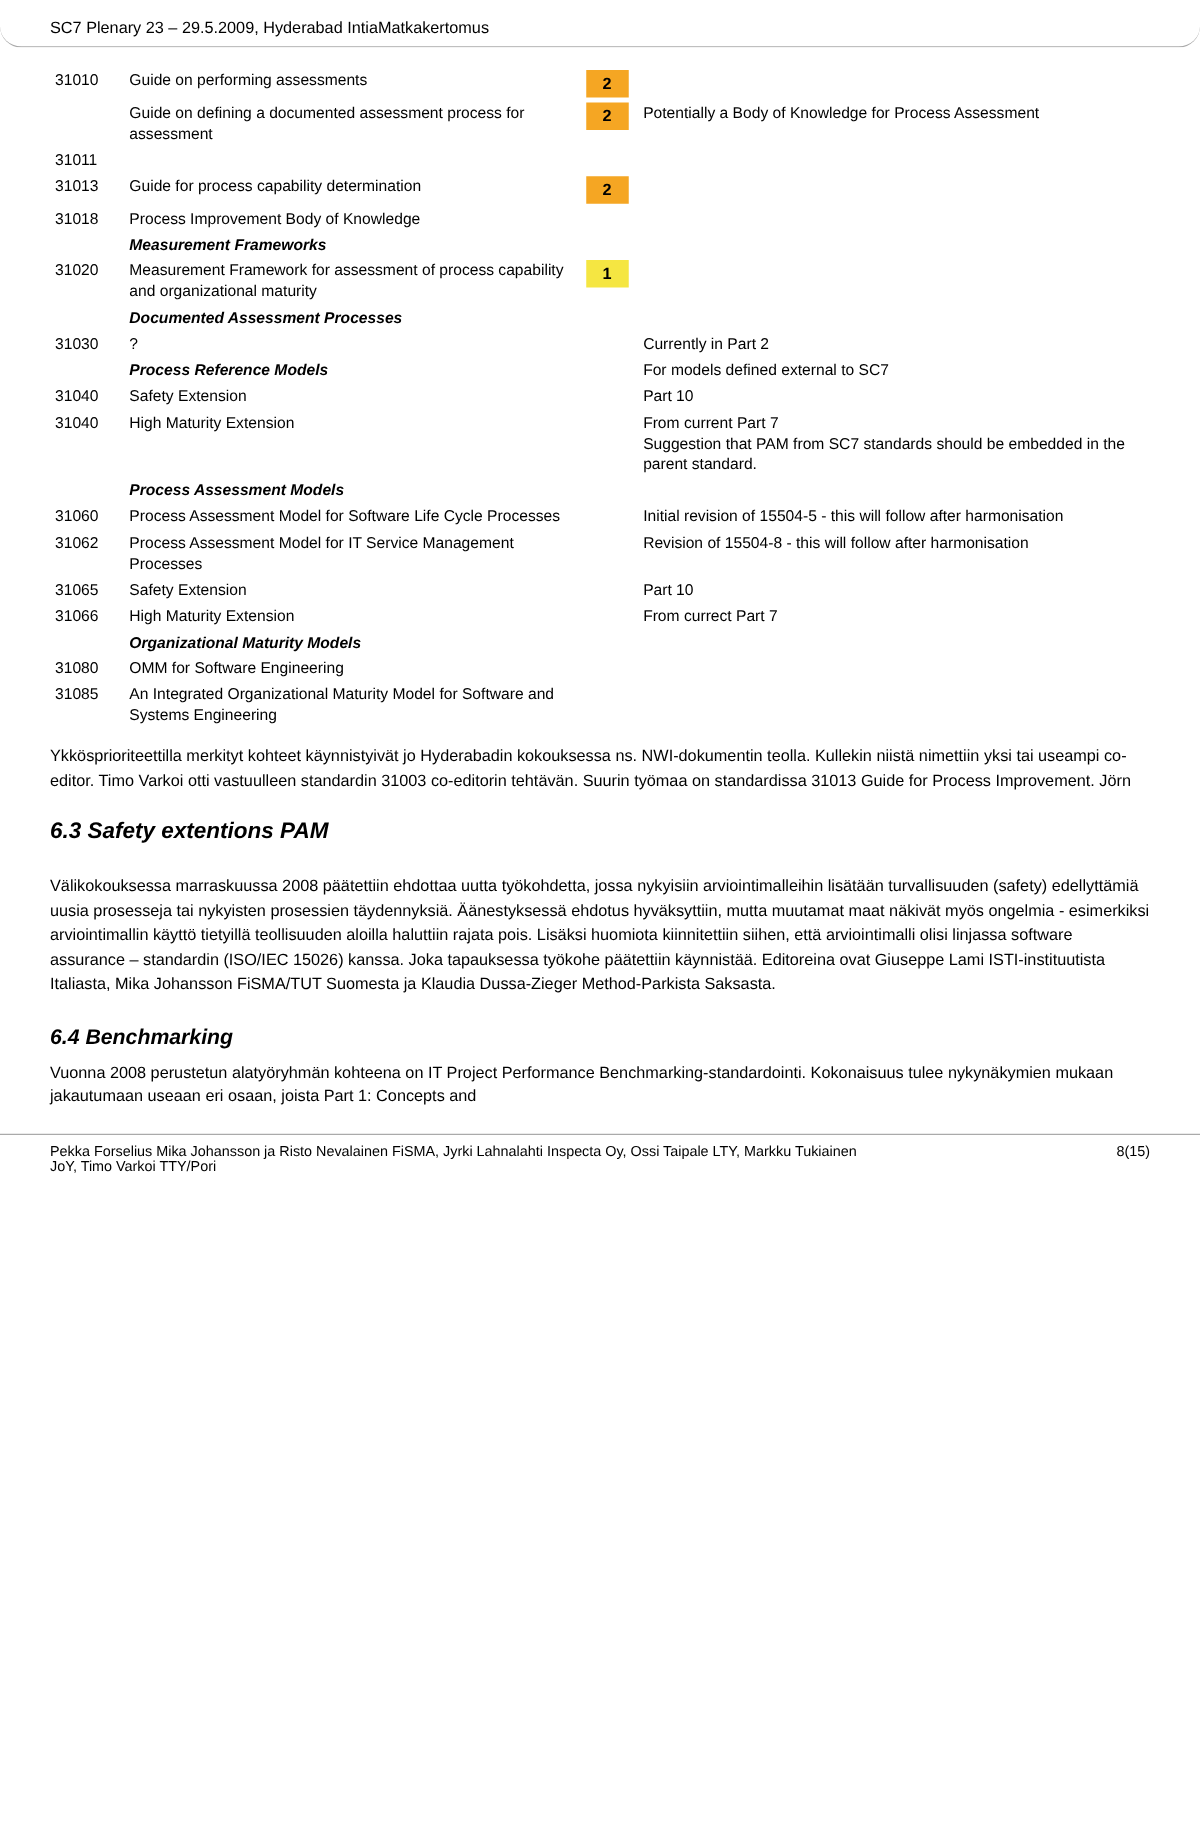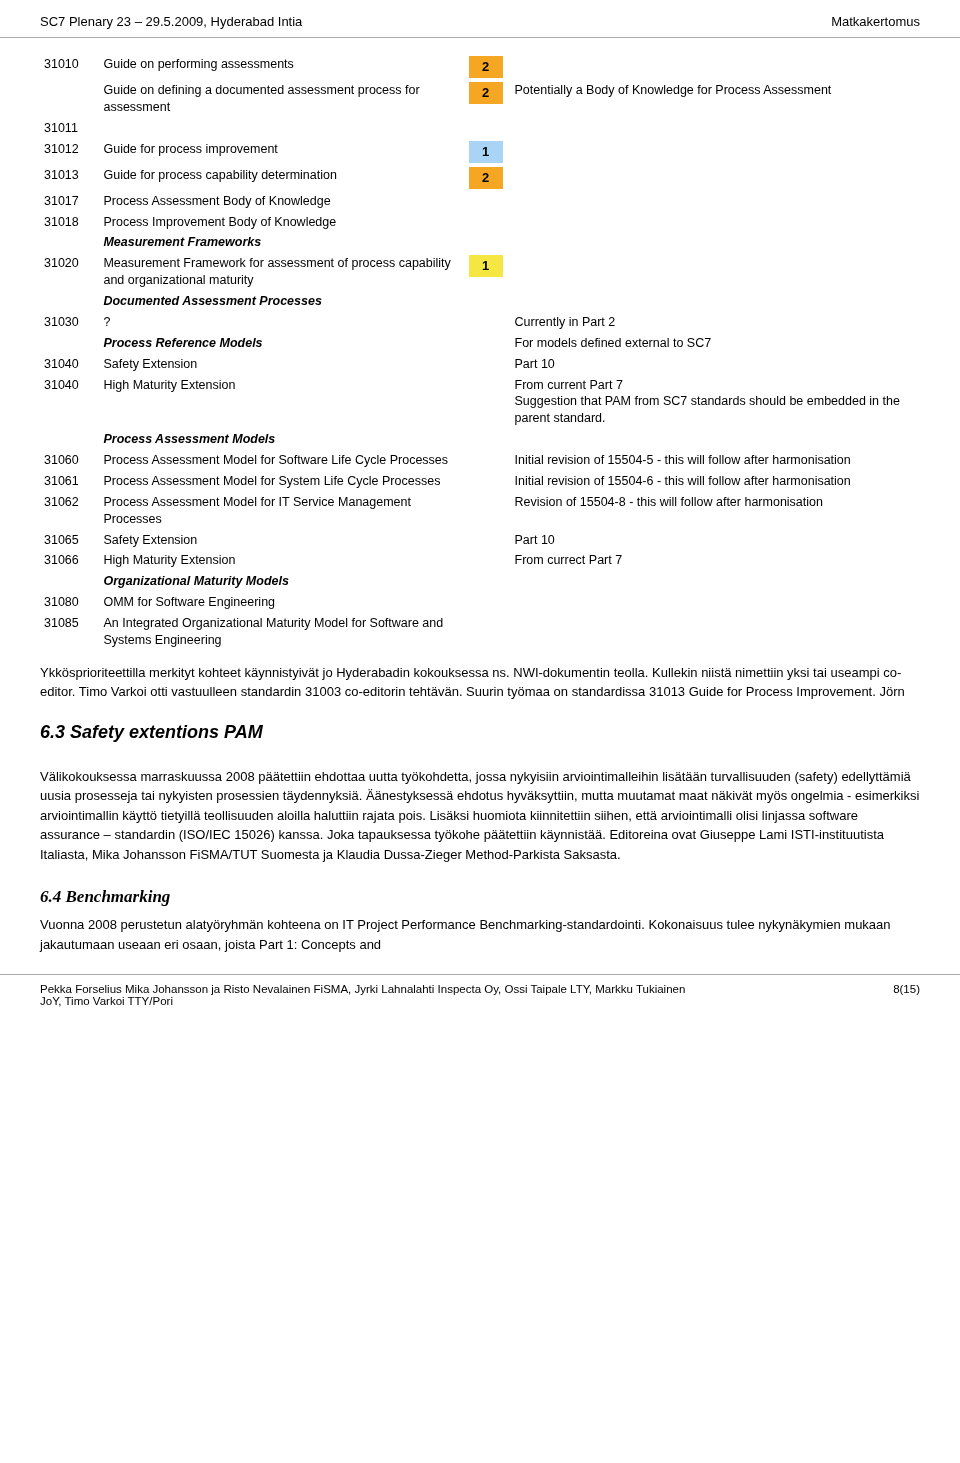--- a/index.html
+++ b/index.html
@@ -8,25 +8,26 @@
       font-size: 13px;
       color: #000;
       background: #fff;
       width: 960px;
       min-height: 1463px;
       padding: 0;
     }
 
     .page-header {
       display: flex;
-      justify-content: space-between;
+      justify-content: flex-start;
       padding: 14px 40px 8px 40px;
       font-size: 13px;
       border-bottom: 1px solid #aaa;
       margin-bottom: 16px;
+      border-radius: 17px;
     }
 
     .main-content {
       padding: 0 40px;
     }
 
     
     .data-table {
       width: 100%;
       border-collapse: collapse;
@@ -72,21 +73,20 @@
       margin-top: 20px;
       margin-bottom: 24px;
     }
 
     .subsection-title {
       font-size: 17px;
       font-weight: bold;
       font-style: italic;
       margin-top: 23px;
       margin-bottom: 8px;
-      font-family: Liberation Serif, serif;
     }
 
     .page-footer {
       border-top: 1px solid #aaa;
       padding: 8px 40px;
       display: flex;
       justify-content: space-between;
       font-size: 11.5px;
       margin-top: 20px;
       position: relative;
@@ -123,38 +123,26 @@
     <td class="col-badge"><span class="badge-box badge-orange">2</span></td>
     <td class="col-note">Potentially a Body of Knowledge for Process Assessment</td>
   </tr>
         <tr>
     <td class="col-num">31011</td>
     <td class="col-desc"></td>
     <td class="col-badge"></td>
     <td class="col-note"></td>
   </tr>
         <tr>
-    <td class="col-num">31012</td>
-    <td class="col-desc">Guide for process improvement</td>
-    <td class="col-badge"><span class="badge-box badge-blue">1</span></td>
-    <td class="col-note"></td>
-  </tr>
-        <tr>
     <td class="col-num">31013</td>
     <td class="col-desc">Guide for process capability determination</td>
     <td class="col-badge"><span class="badge-box badge-orange">2</span></td>
     <td class="col-note"></td>
   </tr>
         <tr>
-    <td class="col-num">31017</td>
-    <td class="col-desc">Process Assessment Body of Knowledge</td>
-    <td class="col-badge"></td>
-    <td class="col-note"></td>
-  </tr>
-        <tr>
     <td class="col-num">31018</td>
     <td class="col-desc">Process Improvement Body of Knowledge</td>
     <td class="col-badge"></td>
     <td class="col-note"></td>
   </tr>
         <tr>
       <td class="col-num"></td>
       <td class="col-desc bold">Measurement Frameworks</td>
       <td class="col-badge"></td>
       <td class="col-note"></td>
@@ -199,26 +187,20 @@
       <td class="col-num"></td>
       <td class="col-desc bold">Process Assessment Models</td>
       <td class="col-badge"></td>
       <td class="col-note"></td>
     </tr>
         <tr>
     <td class="col-num">31060</td>
     <td class="col-desc">Process Assessment Model for Software Life Cycle Processes</td>
     <td class="col-badge"></td>
     <td class="col-note">Initial revision of 15504-5 - this will follow after harmonisation</td>
-  </tr>
-        <tr>
-    <td class="col-num">31061</td>
-    <td class="col-desc">Process Assessment Model for System Life Cycle Processes</td>
-    <td class="col-badge"></td>
-    <td class="col-note">Initial revision of 15504-6 - this will follow after harmonisation</td>
   </tr>
         <tr>
     <td class="col-num">31062</td>
     <td class="col-desc">Process Assessment Model for IT Service Management Processes</td>
     <td class="col-badge"></td>
     <td class="col-note">Revision of 15504-8 - this will follow after harmonisation</td>
   </tr>
         <tr>
     <td class="col-num">31065</td>
     <td class="col-desc">Safety Extension</td>

